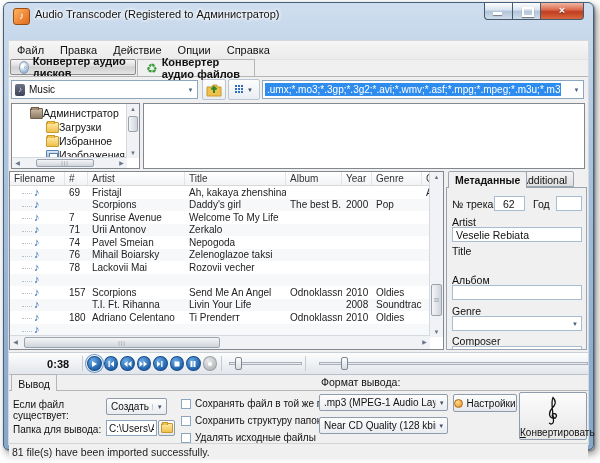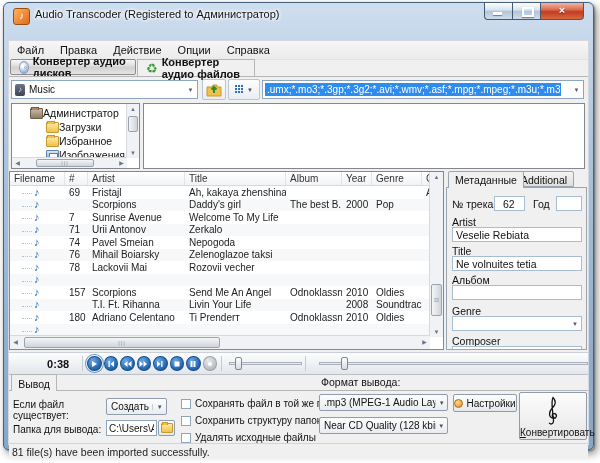--- a/index.html
+++ b/index.html
@@ -87,21 +87,21 @@
   .col3{width:101px;flex:0 0 101px;}.col4{width:56px;flex:0 0 56px;}.col5{width:30px;flex:0 0 30px;}
   .col6{width:50px;flex:0 0 50px;}.col7{flex:1;}
   .fcell{display:flex;align-items:center;}
   .conn{width:10px;height:6px;border-bottom:1px dotted #b9c2cc;margin:0 2px 3px 8px;}
   .note-ic{color:#2f6bb0;font-size:11px;line-height:11px;}
   .table-vscroll{right:0;top:0;width:13px;height:165px;}
   .table-hscroll{left:0;bottom:0;right:13px;height:13px;}
   
   .metadata{position:absolute;left:437px;top:94px;width:141px;height:179px;}
   .meta-tab{position:absolute;top:0;height:16px;font-size:10.5px;color:#111;padding:2px 6px 0;box-sizing:border-box;border:1px solid #9aa5b1;border-radius:2px 2px 0 0;background:linear-gradient(#f4f4f4,#dedede);}
-  .meta-tab.active{left:2px;background:#f0f0f0;border-bottom:none;z-index:2;height:17px;font-weight:normal;}
+  .meta-tab.active{left:2px;background:#f0f0f0;border-bottom:none;z-index:2;height:17px;font-weight:bold;}
   .meta-tab.other{left:68px;}
   .meta-body{position:absolute;left:0;top:16px;right:0;bottom:0;background:#f0f0f0;border:1px solid #9aa5b1;box-sizing:border-box;overflow:hidden;}
   .mlabel{position:absolute;font-size:10.5px;color:#111;}
   .minput{position:absolute;height:15px;border:1px solid #a9bdd0;background:#fff;font-family:"Liberation Sans",sans-serif;font-size:10.5px;color:#111;padding:0 3px;box-sizing:border-box;}
   .mselect{position:absolute;height:15px;border:1px solid #a9bdd0;background:#fff;box-sizing:border-box;display:flex;align-items:center;}
   .mselect .arrow{margin-left:auto;font-size:6px;color:#4d6185;width:12px;text-align:center;}
   
   .player{position:absolute;left:0;top:275px;right:0;height:23px;background:linear-gradient(#fdfdfd,#e2e6eb);border-top:1px solid #c9d0d8;border-bottom:1px solid #b9c0c9;box-sizing:border-box;display:flex;align-items:center;padding-left:28px;}
   .ptime{width:44px;text-align:center;font-size:11px;font-weight:bold;color:#111;}
   .psep{width:1px;height:15px;background:#c3cad2;margin:0 3px;}
@@ -434,21 +434,20 @@
           <div class="meta-tab active">Метаданные</div>
           <div class="meta-tab other">Additional</div>
           <div class="meta-body">
             <span class="mlabel" style="left:5px;top:10px;">№ трека</span>
             <input class="minput" style="left: 47px; top: 8px; width: 31px; padding-left: 8px;" value="62">
             <span class="mlabel" style="left:86px;top:10px;">Год</span>
             <input class="minput" style="left: 109px; top: 8px; width: 26px;" value="">
             <span class="mlabel" style="left:5px;top:28px;">Artist</span>
             <input class="minput" style="left: 5px; top: 39px; width: 130px;" value="Veselie Rebiata">
             <span class="mlabel" style="left:5px;top:57px;">Title</span>
-            <input class="minput" style="left: 5px; top: 68px; width: 130px;" value="Ne volnuites tetia">
             <span class="mlabel" style="left:5px;top:86px;">Альбом</span>
             <input class="minput" style="left: 5px; top: 97px; width: 130px;" value="">
             <span class="mlabel" style="left:5px;top:117px;">Genre</span>
             <div class="mselect" style="left:5px;top:128px;width:130px;">
               <span style="font-size:10.5px;padding-left:3px;"></span>
               <span class="arrow">▼</span>
             </div>
             <span class="mlabel" style="left:5px;top:147px;">Composer</span>
             <input class="minput" style="left: 5px; top: 158px; width: 130px;" value="">
           </div>

